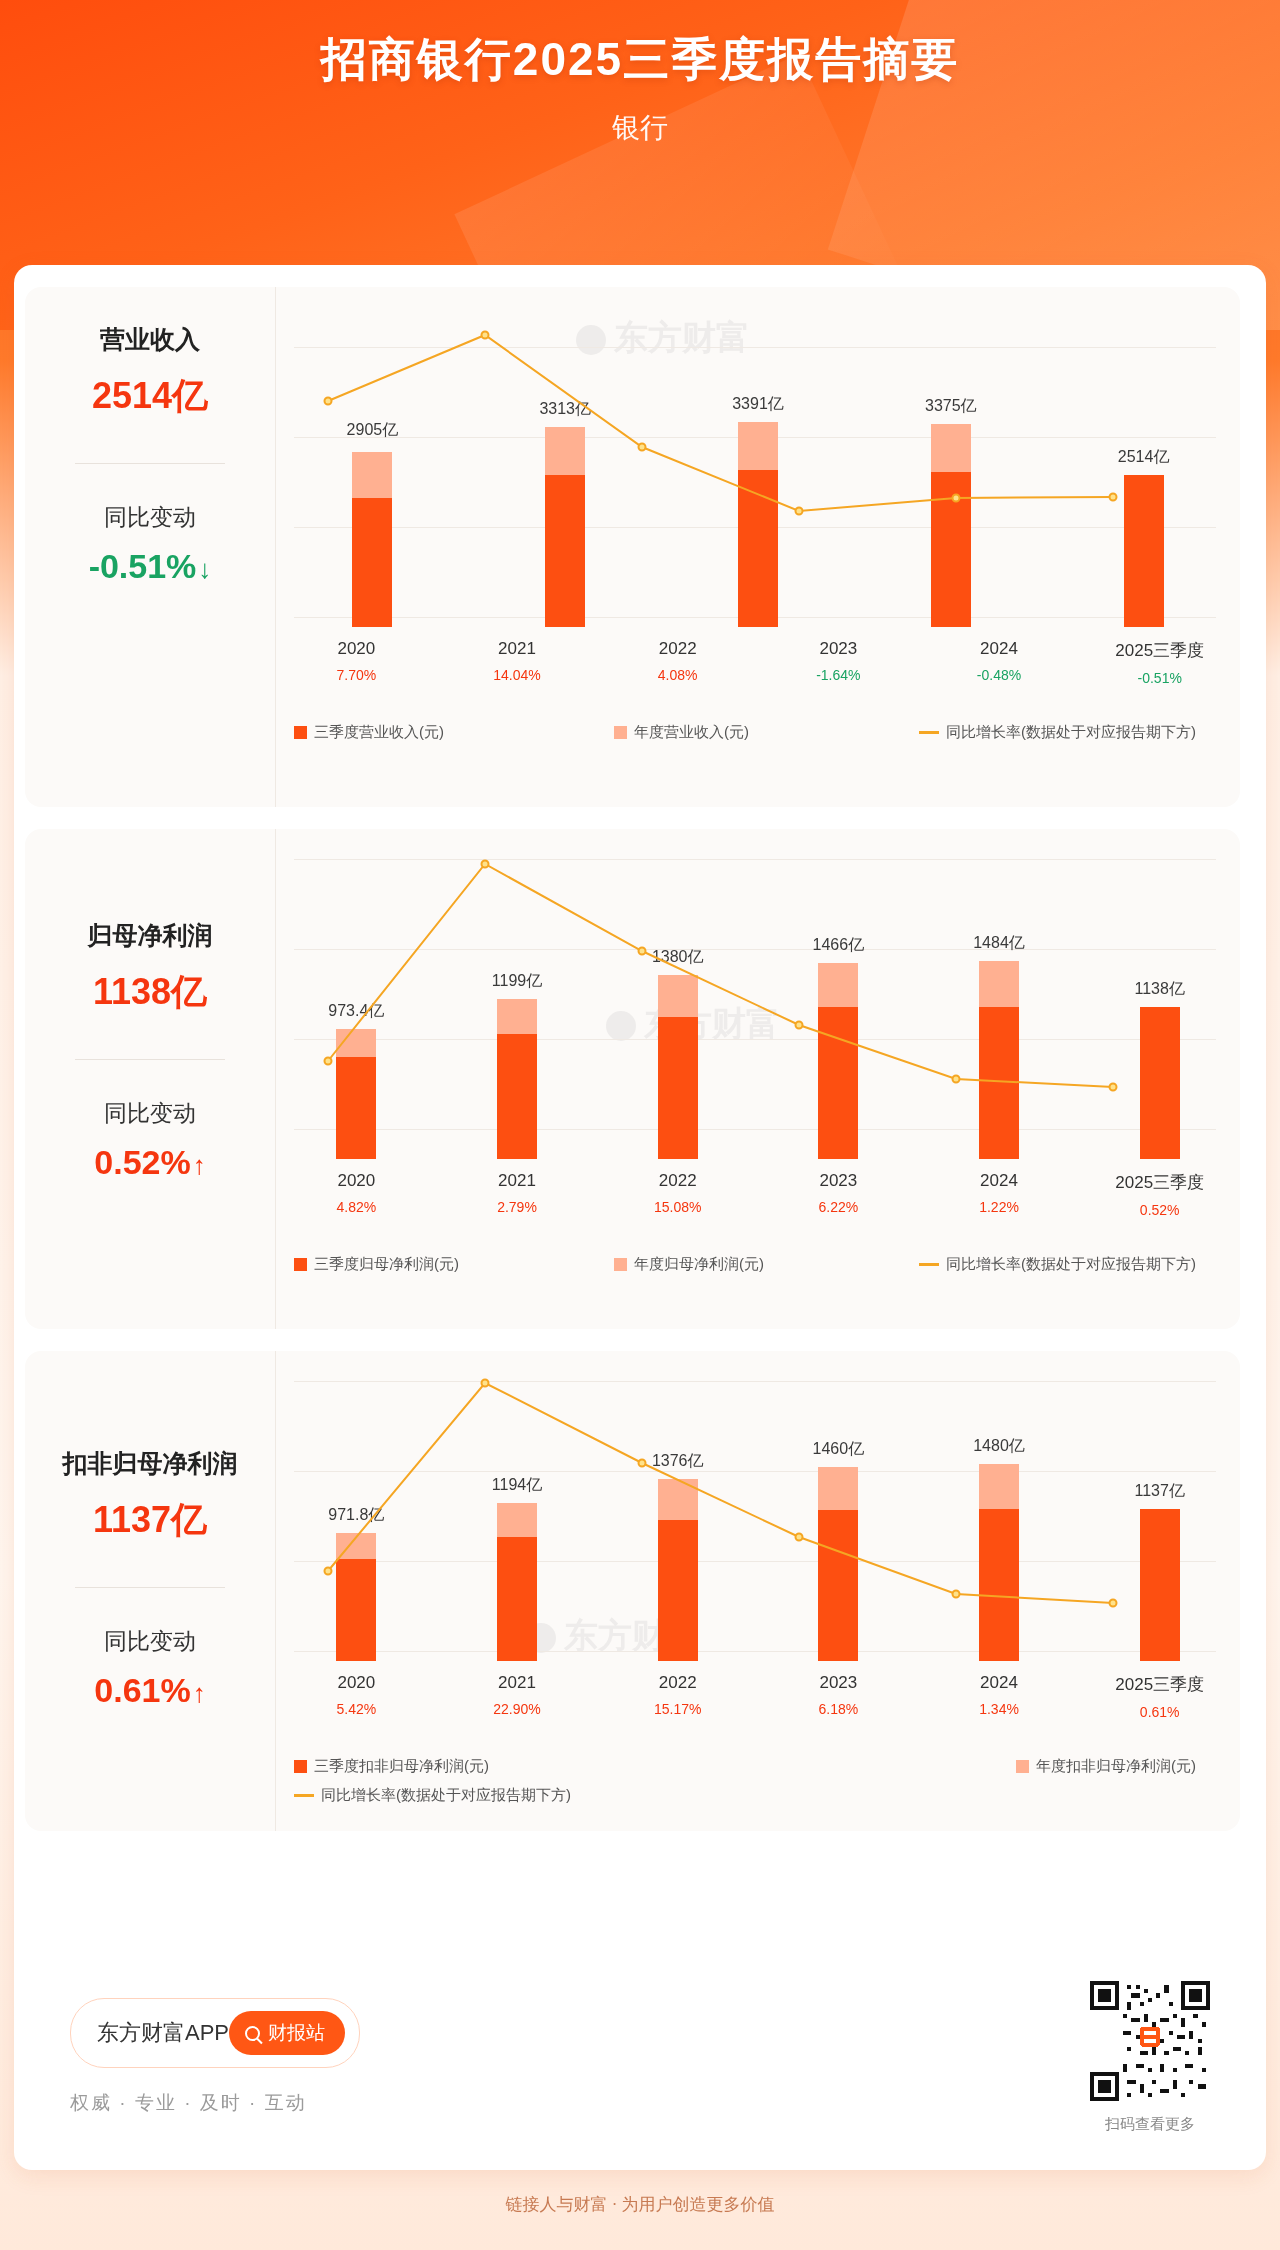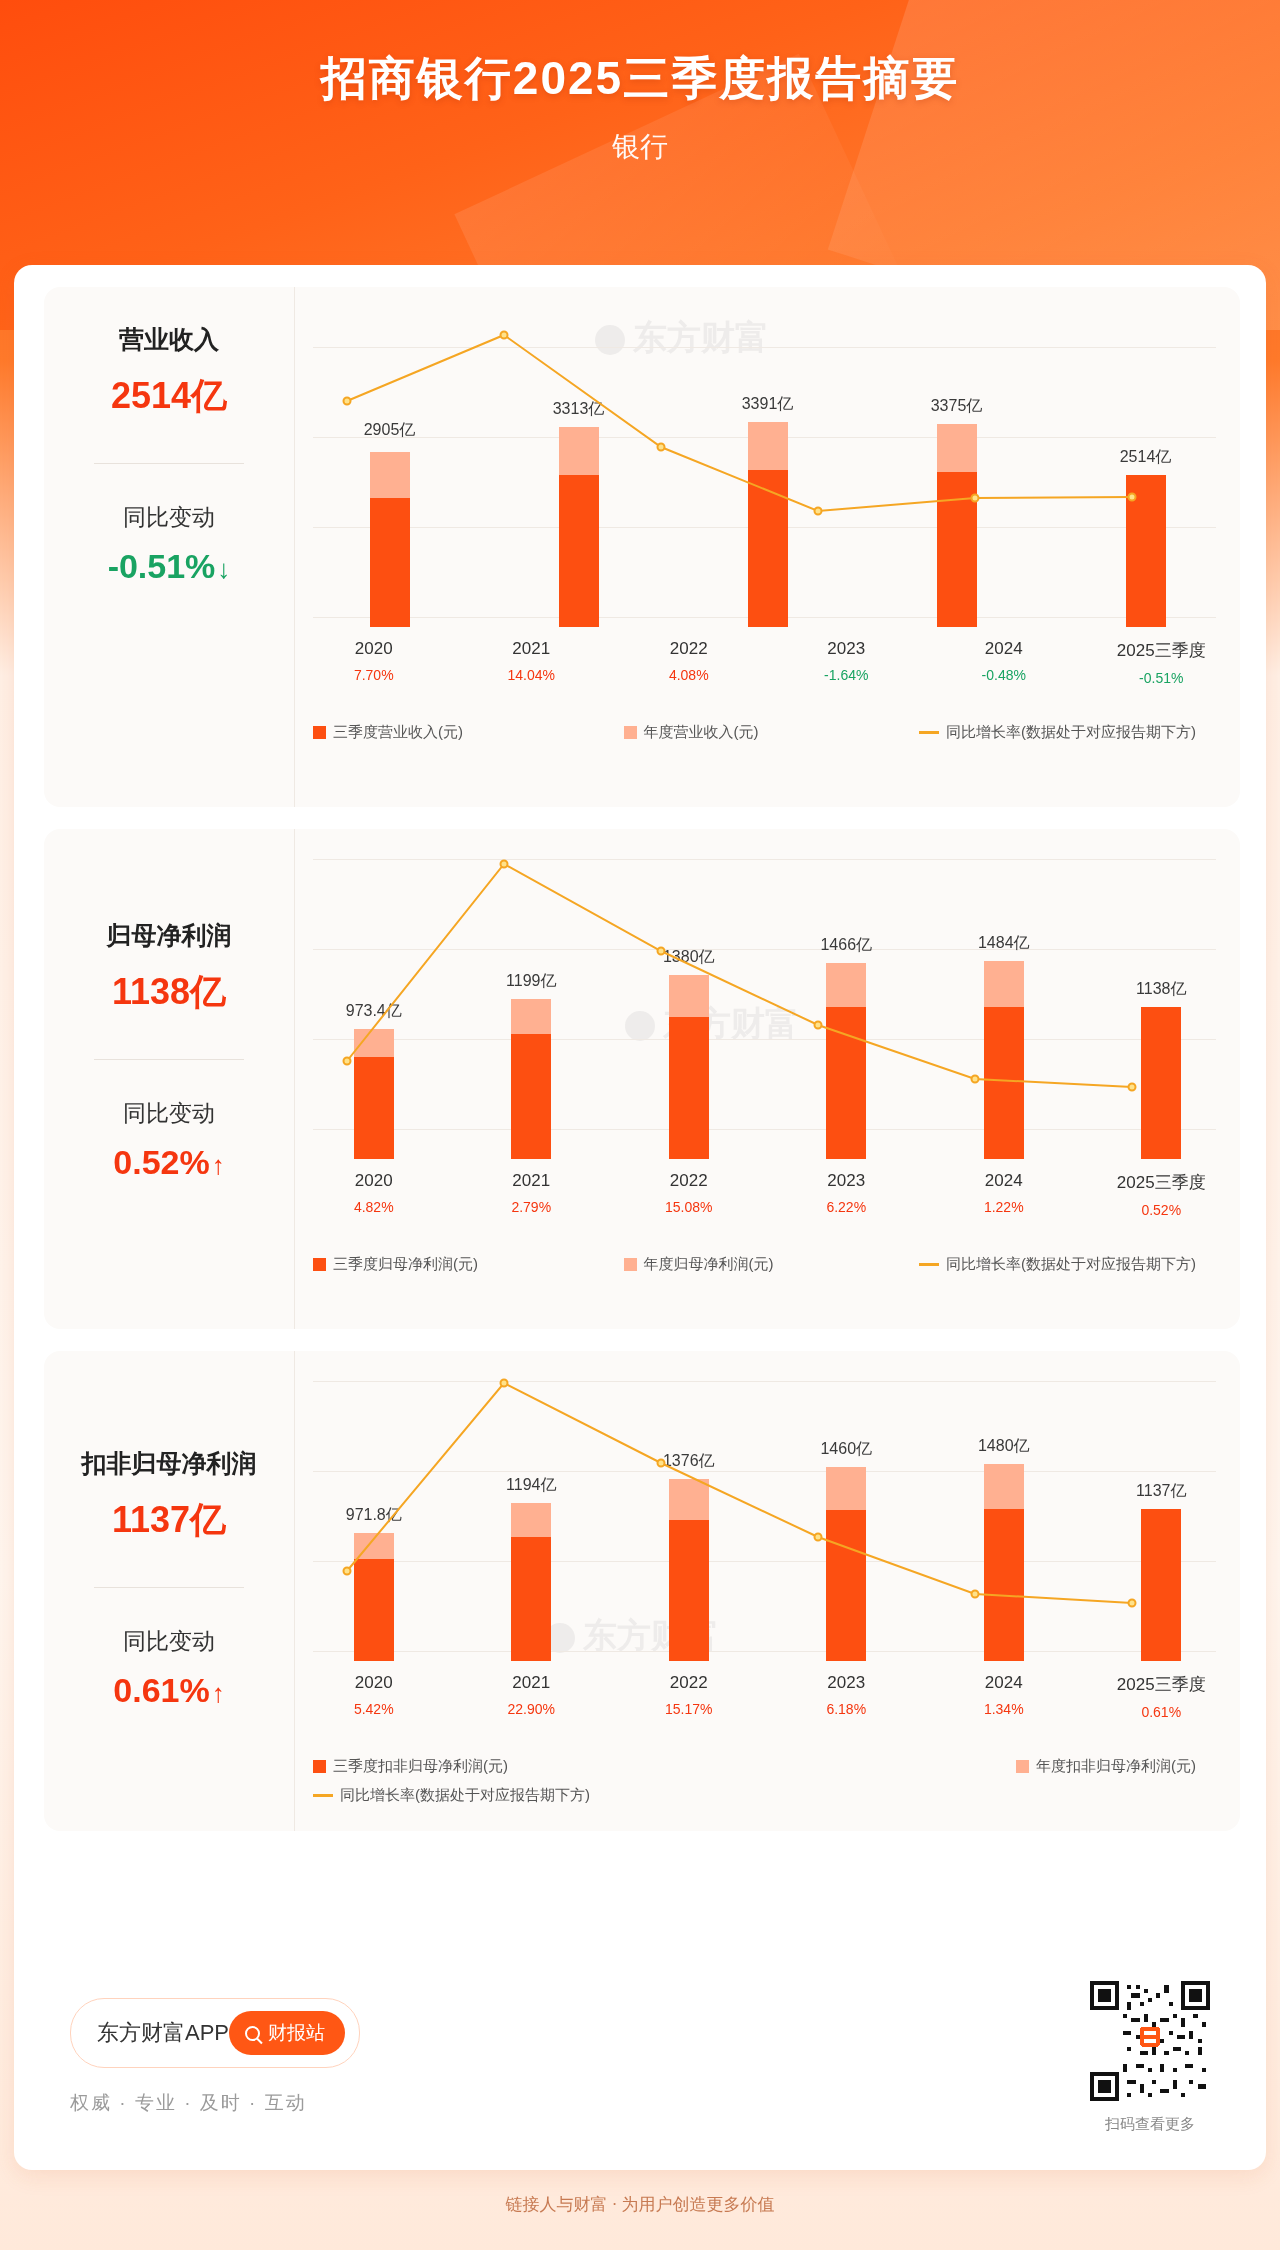--- a/index.html
+++ b/index.html
@@ -21,32 +21,32 @@
     width: 520px; height: 420px;
     background: linear-gradient(135deg, rgba(255,255,255,0.16), rgba(255,255,255,0));
     transform: rotate(18deg);
   }
   .bg-top:after {
     content: ""; position: absolute; left: 500px; top: 120px;
     width: 380px; height: 300px;
     background: linear-gradient(160deg, rgba(255,255,255,0.10), rgba(255,255,255,0));
     transform: rotate(-25deg);
   }
-  .header { position: relative; z-index: 3; text-align: center; padding-top: 48px; }
+  .header { position: relative; z-index: 3; text-align: center; padding-top: 29px; }
   .header h1 {
     font-size: 46px; color: #fff; font-weight: bold; letter-spacing: 2px;
     text-shadow: 0 2px 6px rgba(160,40,0,0.25);
   }
   .header .subtitle { font-size: 28px; color: #fff; margin-top: 18px; opacity: 0.96; }
 
   .page {
     position: absolute; top: 265px; left: 14px; width: 1252px; height: 1905px;
     background: #ffffff; border-radius: 18px; z-index: 2;
     box-shadow: 0 6px 22px rgba(210,90,30,0.12);
-    padding: 22px 26px 0 30px;
+    padding: 22px 26px 0 11px;
   }
 
   .card {
     background: #fcfaf8; border-radius: 16px; margin-bottom: 22px; position: relative;
     display: flex; overflow: hidden;
   }
   .card.c1 { height: 520px; }
   .card.c2 { height: 500px; }
   .card.c3 { height: 480px; }
 

